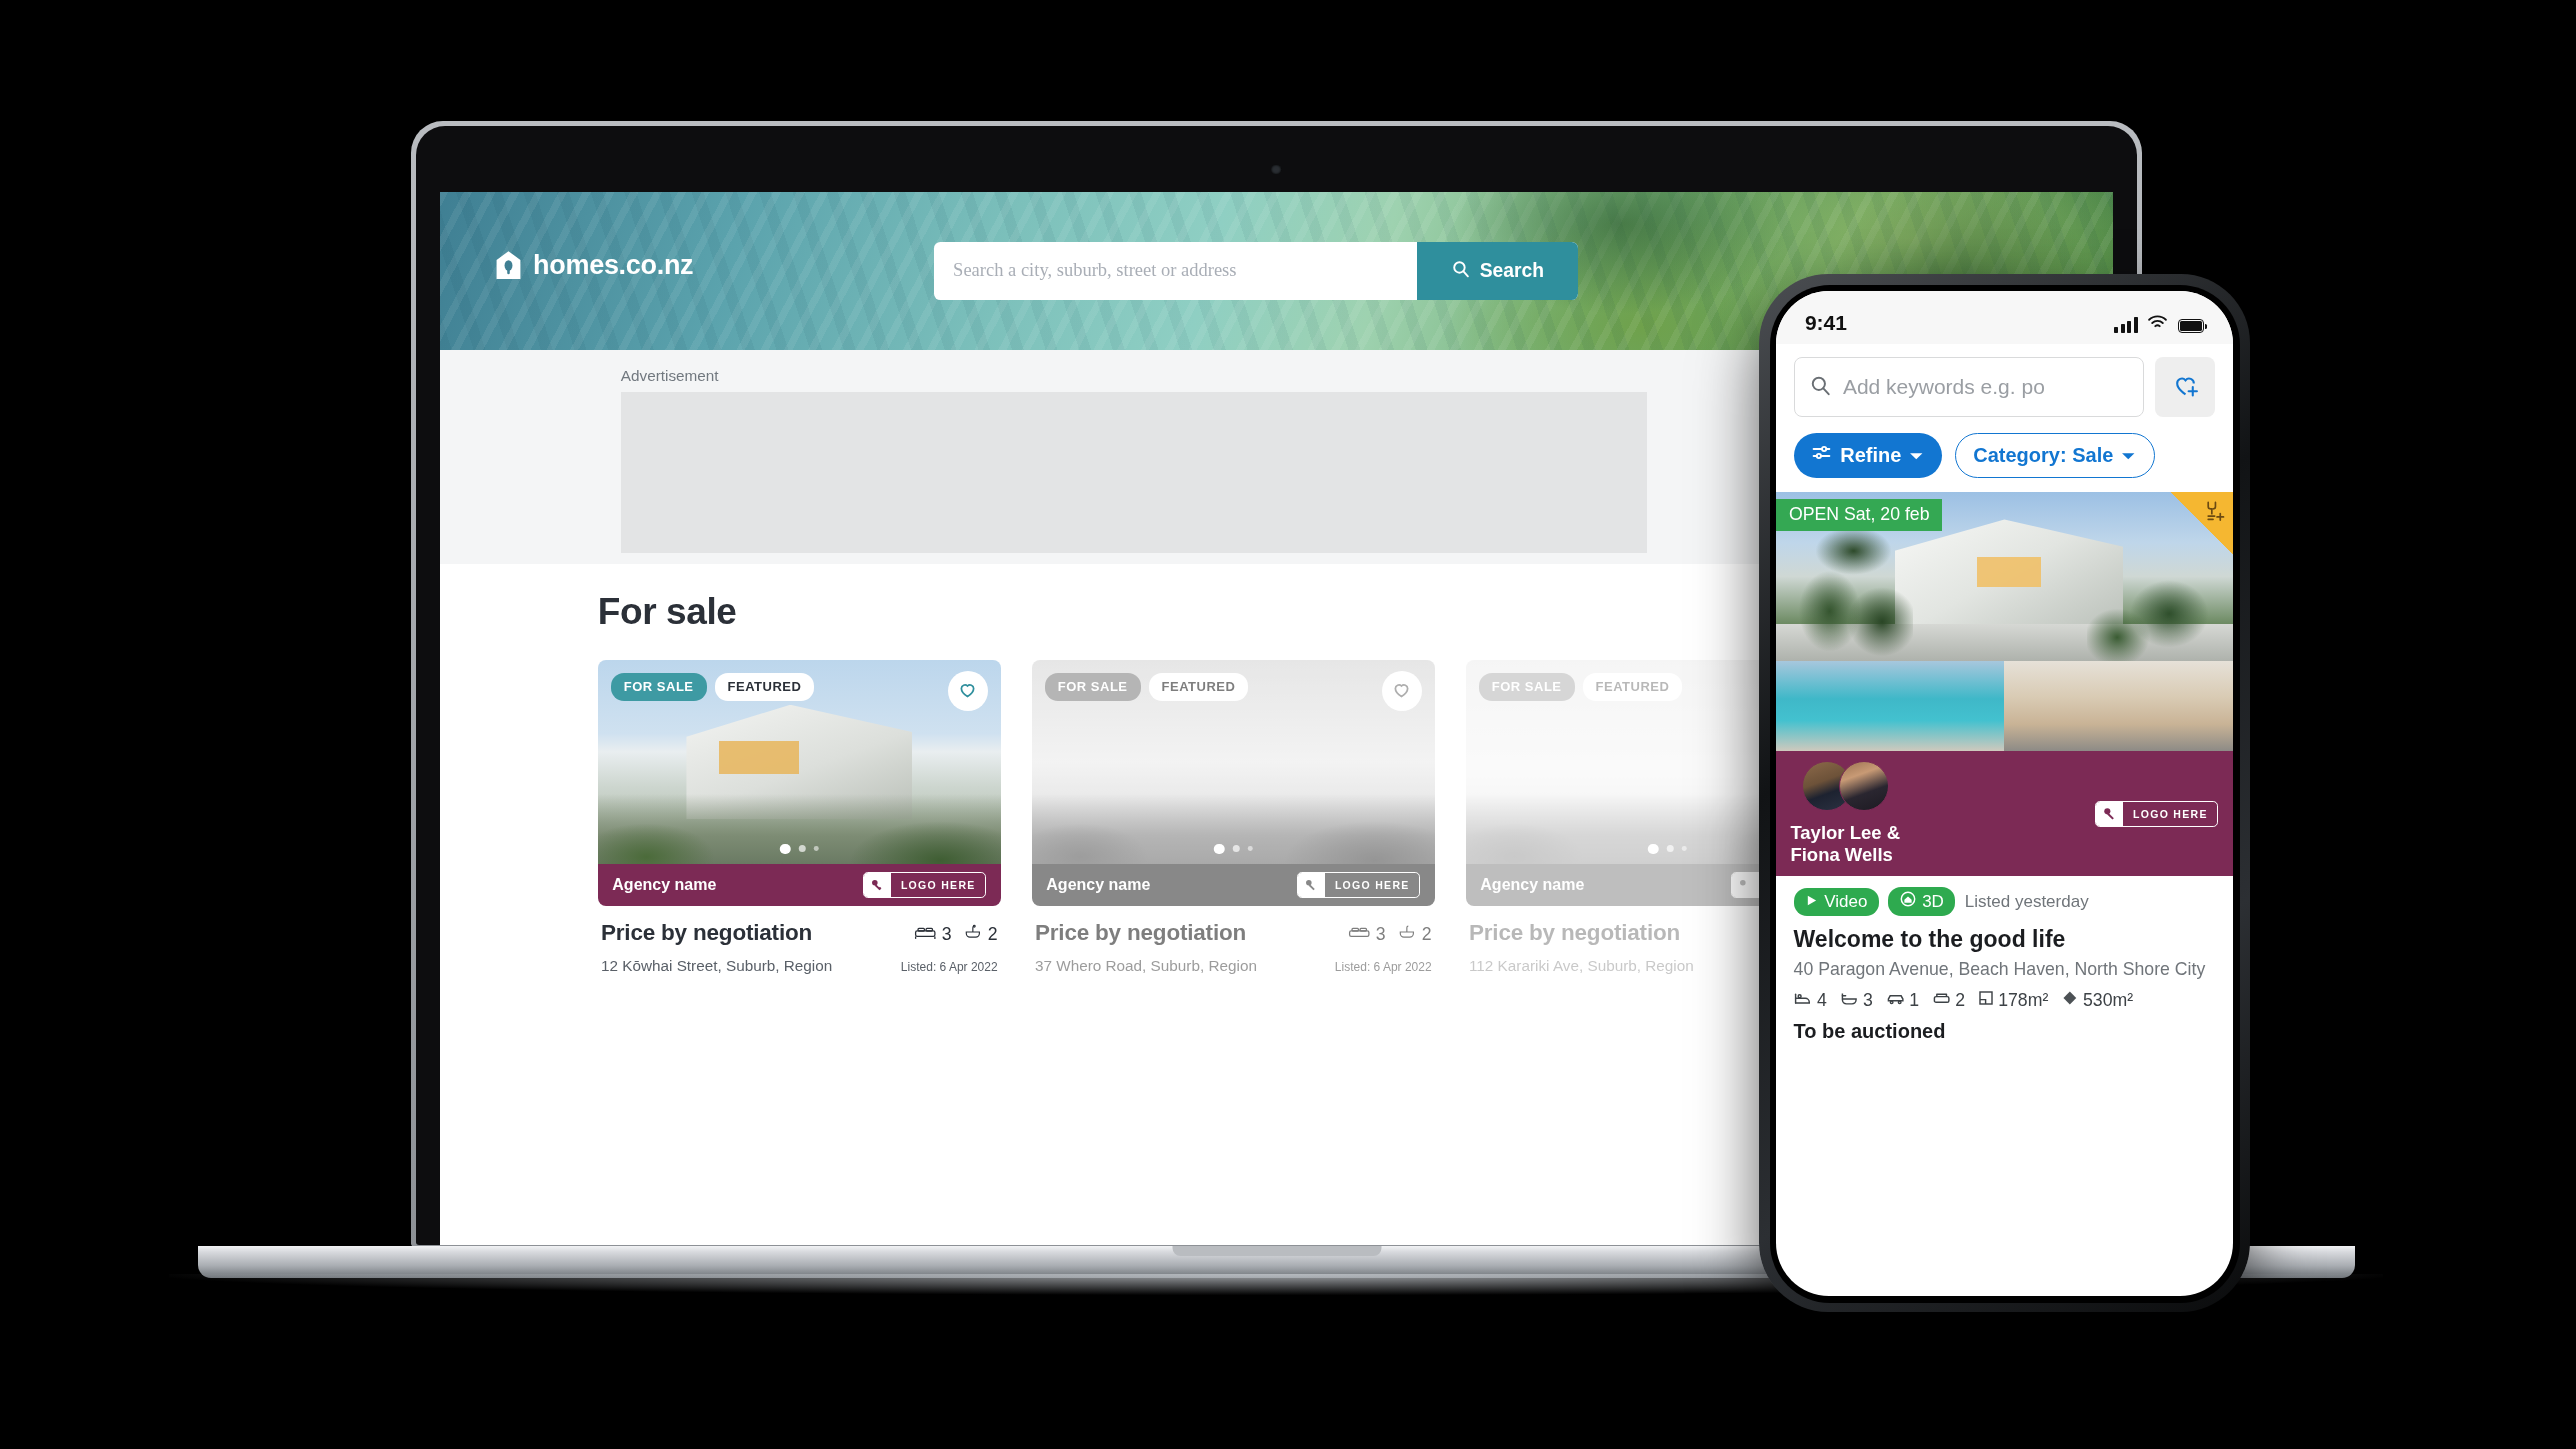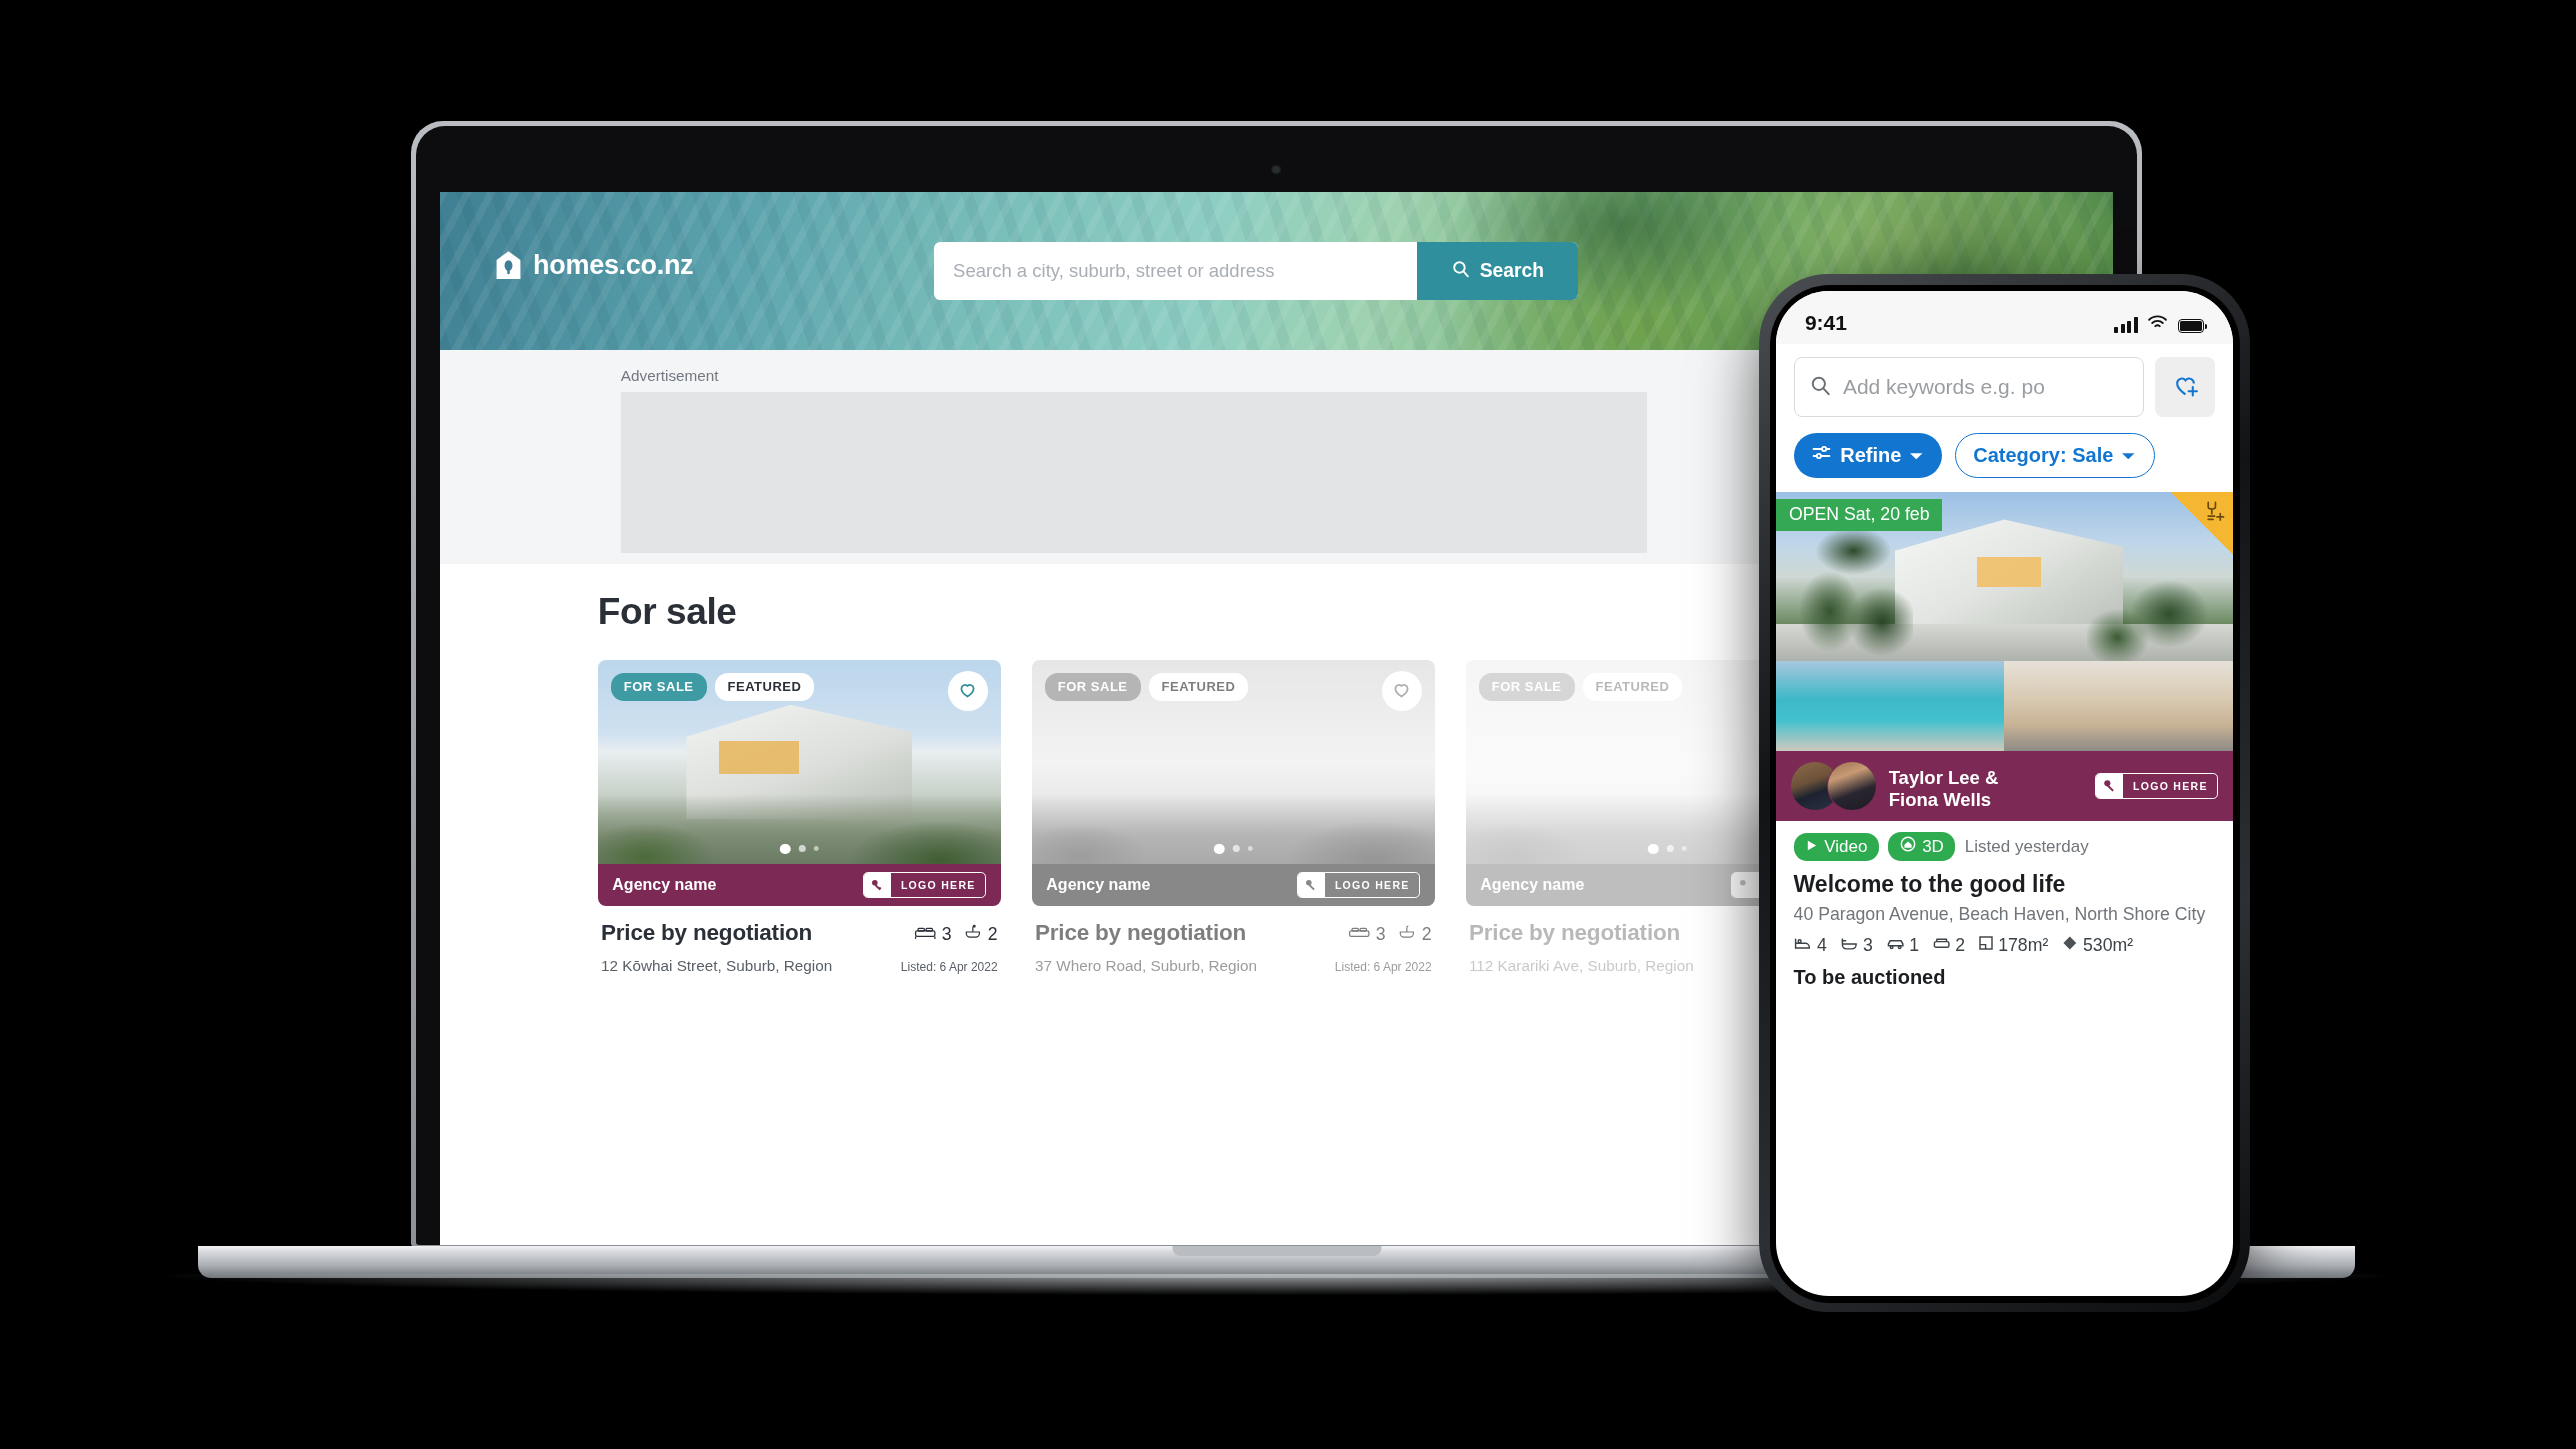--- a/index.html
+++ b/index.html
@@ -77,21 +77,21 @@
   .brand-text { color:#fff; font-size:27px; font-weight:700; letter-spacing:-0.3px; }
 
   .searchbar {
     position:absolute; left:494px; top:50px; z-index:3;
     width:644px; height:58px; background:#fff; border-radius:6.4px;
     display:flex; align-items:center; overflow:hidden;
   }
   .search-input {
     flex:1; border:0; outline:0; height:100%;
     padding: 0 19.3px; font-size:18.5px; color:#2b2f38;
-    font-family:Liberation Sans, sans-serif; background:transparent;
+    font-family:Liberation Serif, serif; background:transparent;
   }
   .search-input::placeholder{ color:#a9aeb6; }
   .search-btn {
     width:161px; height:100%; border:0; cursor:pointer;
     background:#2f8f9d; color:#fff; font-size:19.3px; font-weight:700;
     display:flex; align-items:center; justify-content:center; gap:9.7px;
     font-family:"Liberation Sans", sans-serif;
   }
 
   
@@ -254,21 +254,21 @@
   .corner-ribbon { position:absolute; right:0; top:0; width:63px; height:63px; z-index:3;
     background: linear-gradient(225deg, #f5b731 0 50%, rgba(245,183,49,0) 50%); }
   .corner-ribbon svg { position:absolute; right:5.6px; top:8px; }
 
   .ph-thumbs { display:flex; height:90px; }
   .ph-thumb { flex:1; }
   .ph-thumb.a { background:linear-gradient(180deg,#a7c7dd 0%, #3fb8c8 42%, #43c1cf 66%, #cfc9bd 100%); }
   .ph-thumb.b { background:linear-gradient(180deg,#e6e1d8 0%, #d9cbb4 40%, #c9b396 70%, #8d8b86 100%); }
 
   .ph-agent { display:flex; align-items:center; justify-content:space-between; background:#7c2a55; padding:9.7px 14.5px; }
-  .ph-agent-left { display:flex; align-items:flex-end; gap:11.3px; }
+  .ph-agent-left { display:flex; align-items:center; gap:11.3px;flex-direction:column; }
   .avatars { display:flex; }
   .avatar { width:50px; height:50px; border-radius:50%; border:1.6px solid #7c2a55; overflow:hidden; }
   .avatar.one { background:linear-gradient(160deg,#8d6a4a 0%, #6d5239 40%, #1d2230 62%, #2b3242 100%); }
   .avatar.two { margin-left:-13px; background:linear-gradient(160deg,#9a7151 0%, #c89a75 30%, #2a2630 62%, #1d1a22 100%); }
   .agent-names { color:#fff; font-size:18.5px; font-weight:700; line-height:1.18; }
 
   .ph-meta { padding:11.3px 17.7px 16px 17.7px; }
   .meta-badges { display:flex; align-items:center; gap:9.7px;text-align:right; }
   .gbadge { background:#2eaa4f; color:#fff; font-size:17px; border-radius:13px;
     padding:4px 11.3px; display:flex; align-items:center; gap:6.4px; }

